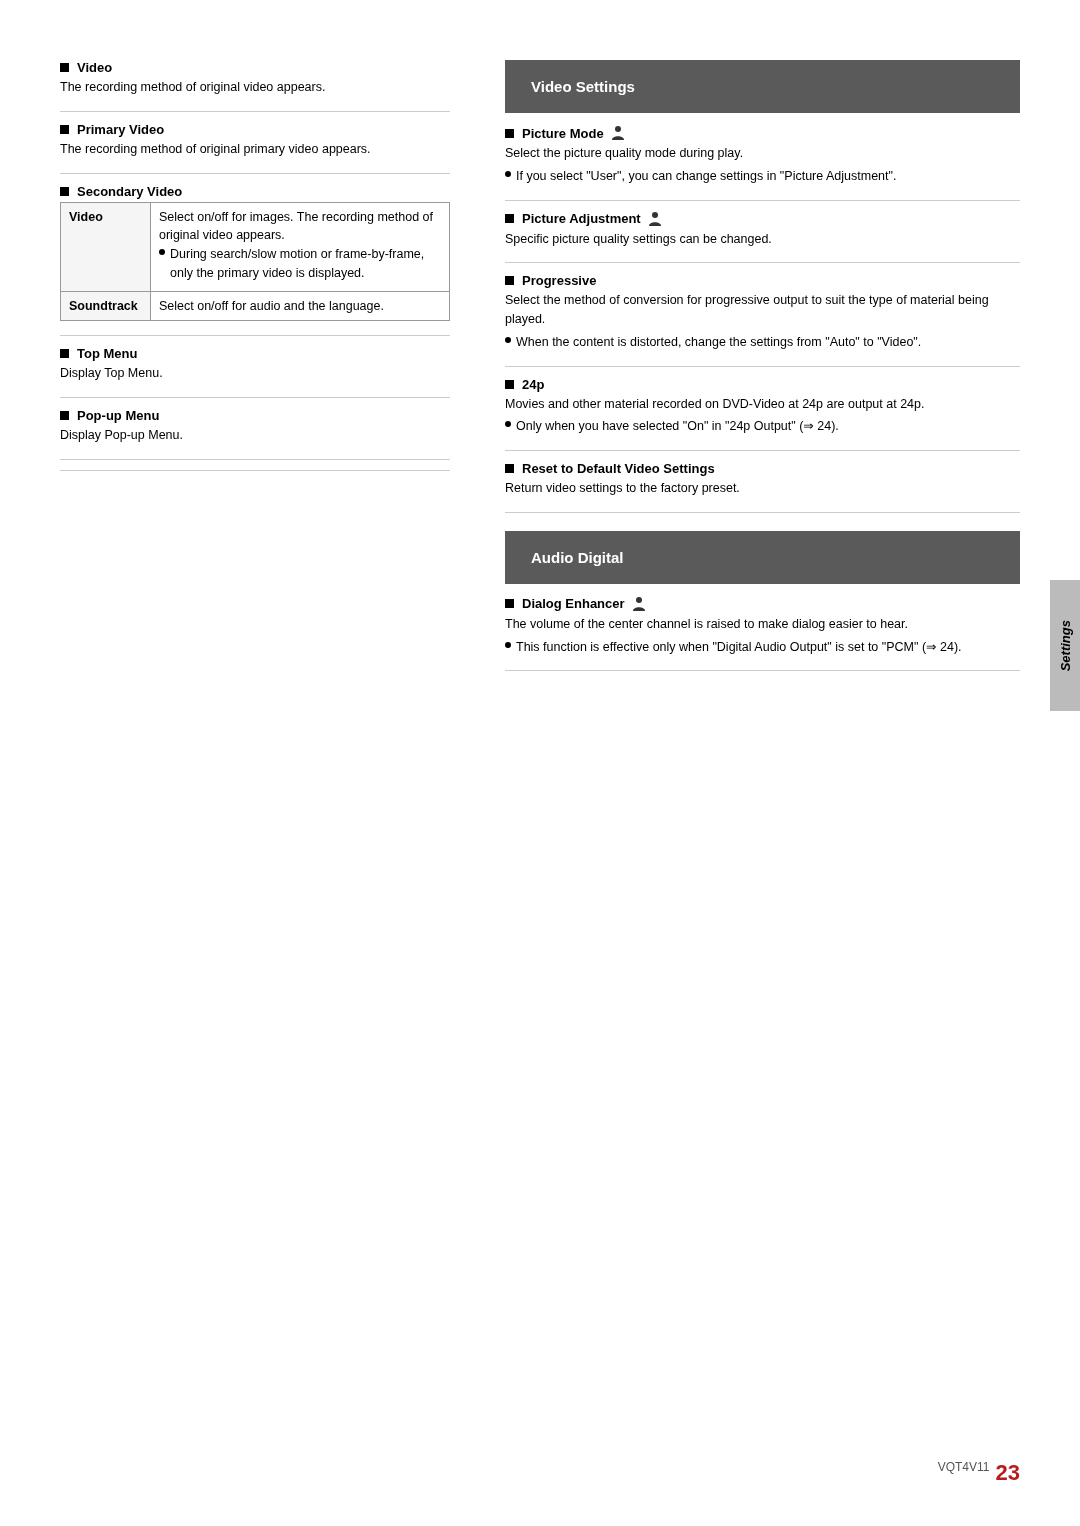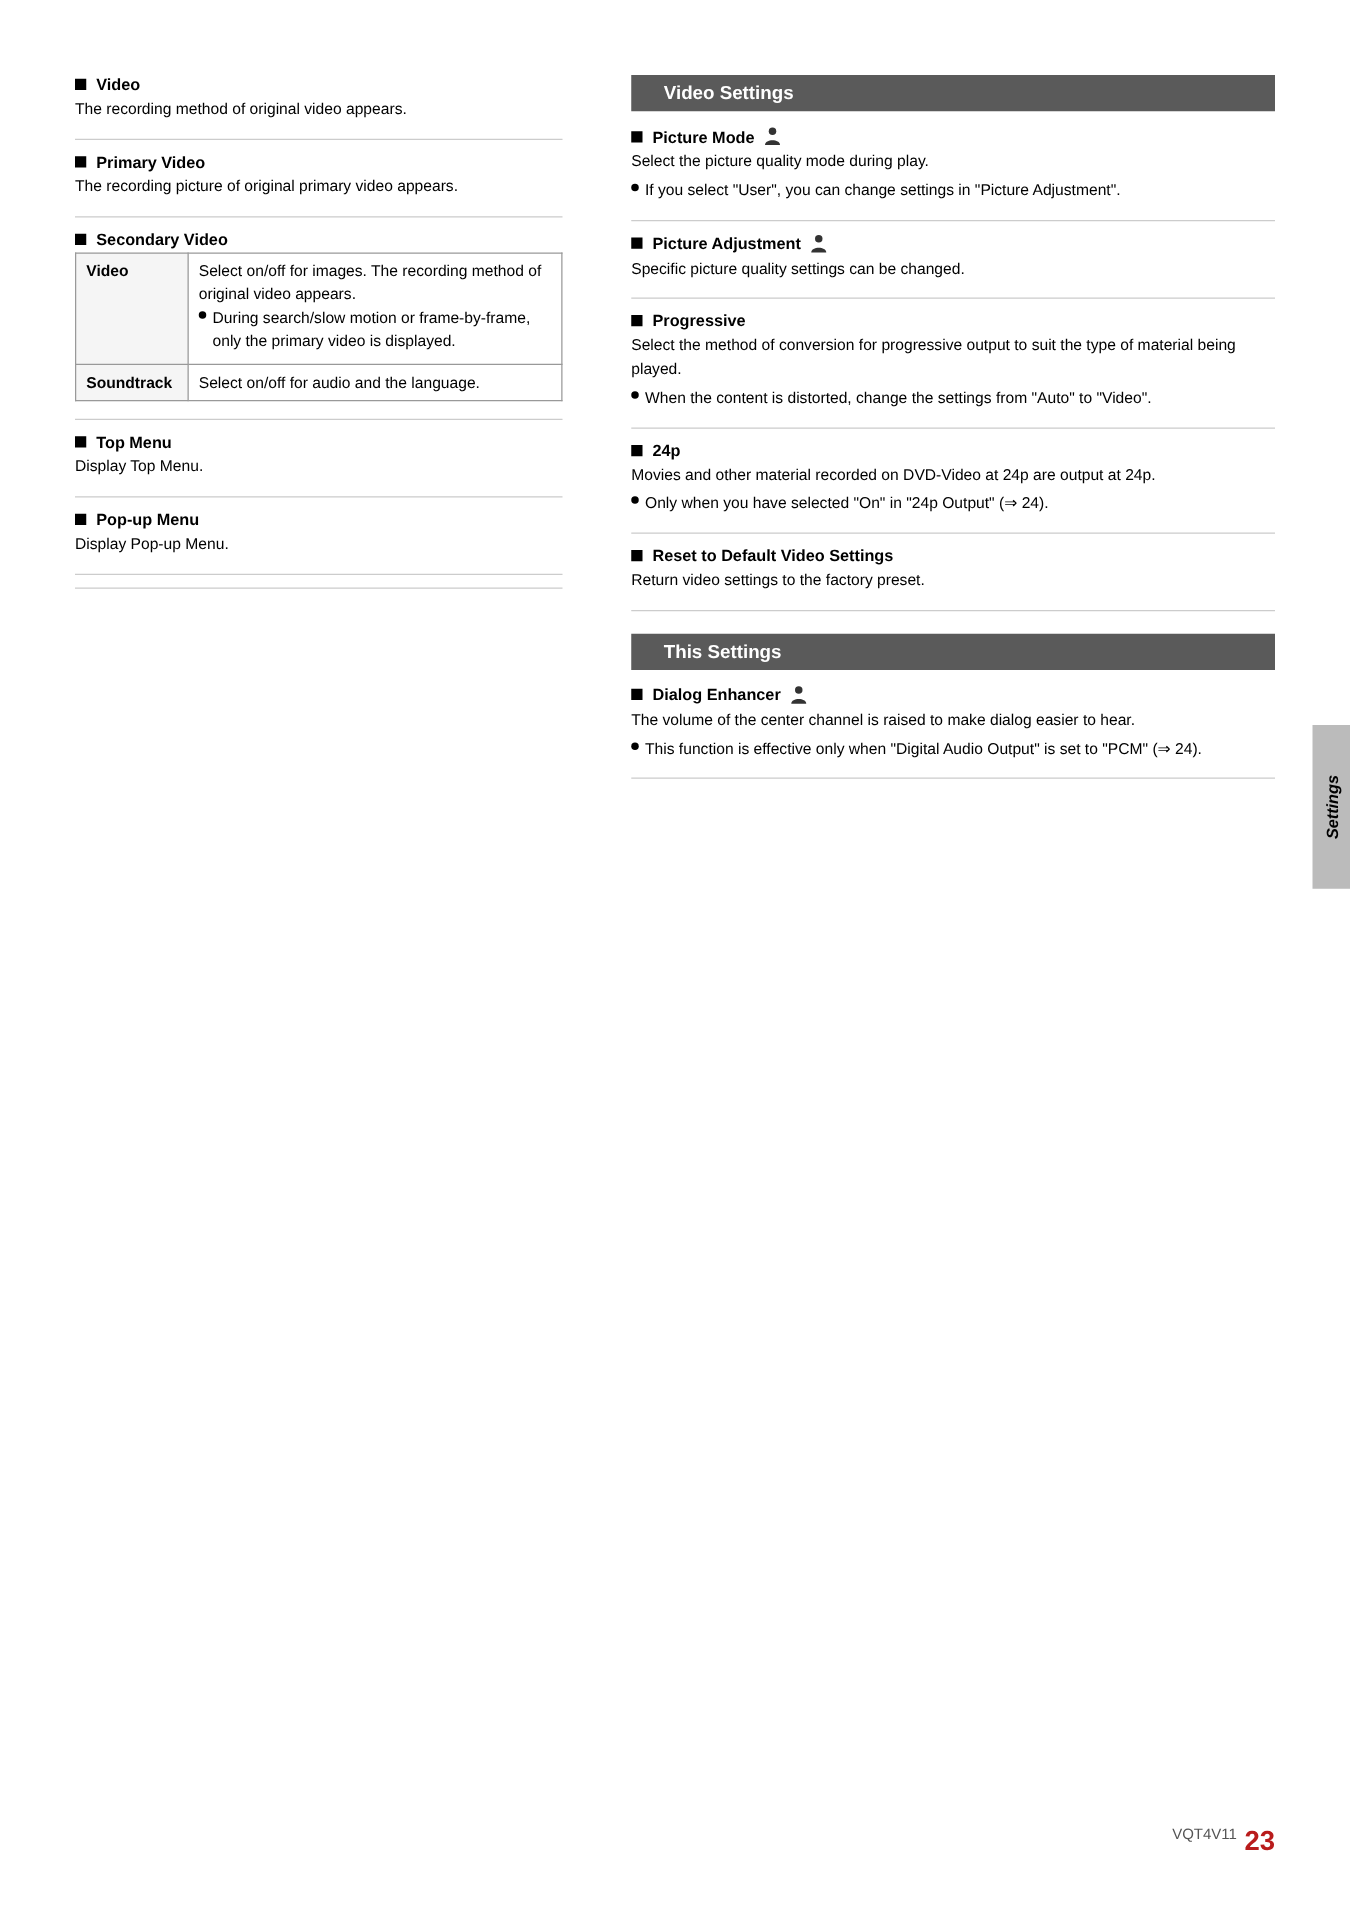--- a/index.html
+++ b/index.html
@@ -28,21 +28,21 @@
     }
     .right-column {
       flex: 1;
       padding-left: 10px;
     }
     .section-header-box {
       background: #5a5a5a;
       color: #fff;
       font-weight: bold;
       font-size: 15px;
-      padding: 6px 12px;
+      padding: 18px 12px;
       margin-bottom: 12px;
       display: flex;
       align-items: center;
     }
     .section-header-box .bar {
       width: 6px;
       background: #e8a000;
       height: 100%;
       margin-right: 8px;
       display: inline-block;
@@ -162,21 +162,21 @@
       <div class="section-text">The recording method of original video appears.</div>
     </div>
 
     <hr class="divider">
 
     <div class="section-block">
       <div class="section-title">
         <span class="square-bullet"></span>
         <span>Primary Video</span>
       </div>
-      <div class="section-text">The recording picture of original primary video appears.</div>
+      <div class="section-text">The recording method of original primary video appears.</div>
     </div>
 
     <hr class="divider">
 
     <div class="section-block">
       <div class="section-title">
         <span class="square-bullet"></span>
         <span>Secondary Video</span>
       </div>
       <table class="secondary-table">
@@ -298,21 +298,21 @@
         <span class="square-bullet"></span>
         <span>Reset to Default Video Settings</span>
       </div>
       <div class="section-text">Return video settings to the factory preset.</div>
     </div>
 
     <hr class="divider">
 
     <div class="section-header-box" style="margin-top:18px;">
       <span class="bar"></span>
-      <span>This Settings</span>
+      <span>Audio Digital</span>
     </div>
 
     <div class="section-block">
       <div class="section-title">
         <span class="square-bullet"></span>
         <span>Dialog Enhancer</span>
         <svg width="14" height="16" viewBox="0 0 14 16" style="margin-left:3px;vertical-align:middle;">
           <circle cx="7" cy="4" r="3" fill="#333"></circle>
           <path d="M1 15 C1 10 13 10 13 15" fill="#333"></path>
         </svg>

